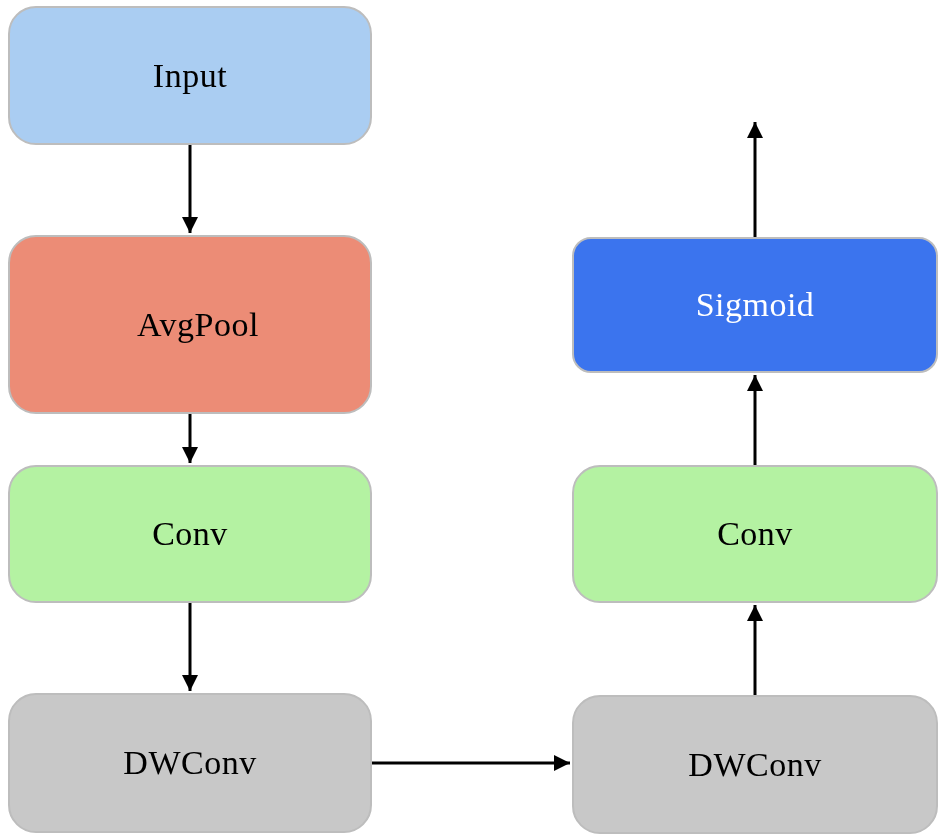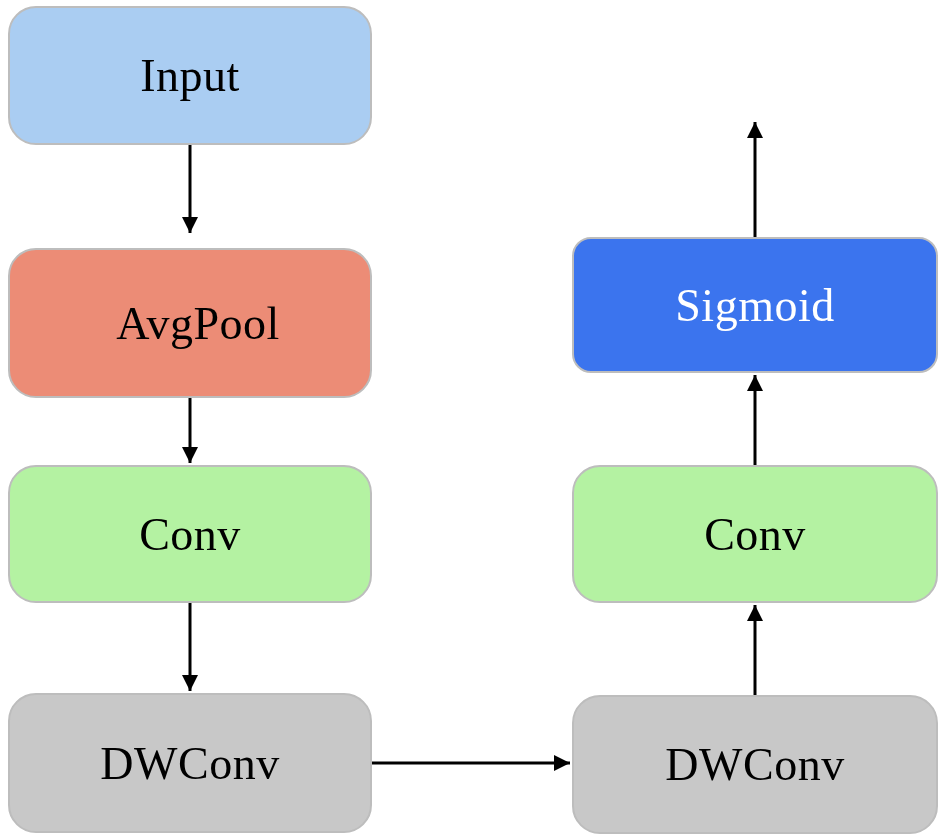--- a/index.html
+++ b/index.html
@@ -18,26 +18,26 @@
   .node {
     position: absolute;
     border: 2px solid #bdbdbd;
     border-radius: 28px;
     display: flex;
     align-items: center;
     justify-content: center;
     box-sizing: border-box;
   }
   .node .label {
-    font-size: 46px;
+    font-size: 34px;
     letter-spacing: 0.5px;
   }
   
   #n-input       { left: 8px;   top: 6px;   width: 364px; height: 139px; }
-  #n-avgpool     { left: 8px;   top: 248px; width: 364px; height: 150px; padding-left: 16px; }
+  #n-avgpool     { left: 8px;   top: 235px; width: 364px; height: 179px; padding-left: 16px; }
   #n-conv-left   { left: 8px;   top: 465px; width: 364px; height: 138px; }
   #n-dwconv-left { left: 8px;   top: 693px; width: 364px; height: 140px; }
   
   #n-sigmoid      { left: 572px; top: 237px; width: 366px; height: 136px; border-radius: 19px; }
   #n-conv-right   { left: 572px; top: 465px; width: 366px; height: 138px; }
   #n-dwconv-right { left: 572px; top: 695px; width: 366px; height: 139px; }
   svg.arrows {
     position: absolute;
     left: 0;
     top: 0;

